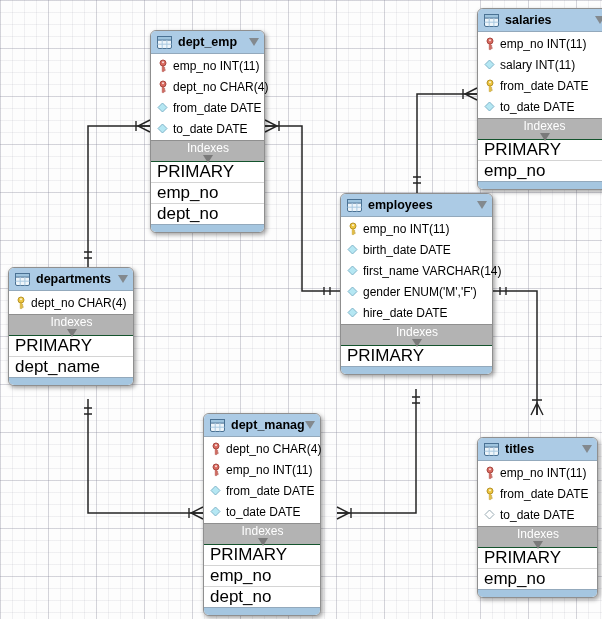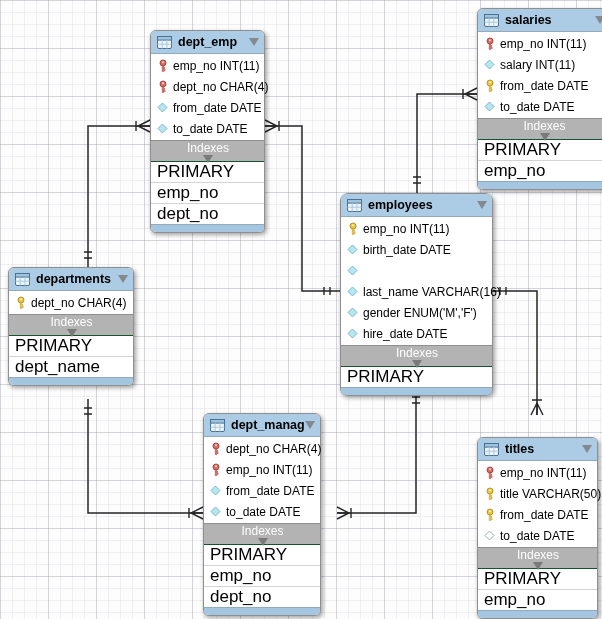--- a/index.html
+++ b/index.html
@@ -222,21 +222,21 @@
             <polygon points="0,0 10,0 5,8" fill="#7a7a7a"></polygon>
           </svg>
         </span>
       </div>
       <div>
         <div class="idx">PRIMARY</div>
         <div class="idx">emp_no</div>
       </div>
       <div class="ft"></div>
     </div>
-    <div class="tbl" style="left: 340px; top: 193px; width: 153px; border-radius: 8px;">
+    <div class="tbl" style="left: 340px; top: 193px; width: 153px;">
       <div class="hd">
         <span class="tic">
           <svg width="15" height="13" viewBox="0 0 15 13">
             <rect x="0.5" y="0.5" width="14" height="12" rx="1.5" fill="#eef5fa" stroke="#4a7193"></rect>
             <rect x="0.5" y="0.5" width="14" height="3.6" fill="#9fc4de" stroke="#4a7193"></rect>
             <line x1="5.2" y1="4" x2="5.2" y2="12.5" stroke="#a9c9e0"></line>
             <line x1="9.9" y1="4" x2="9.9" y2="12.5" stroke="#a9c9e0"></line>
             <line x1="0.5" y1="8.2" x2="14.5" y2="8.2" stroke="#a9c9e0"></line>
           </svg>
         </span>
@@ -265,28 +265,21 @@
             </svg>
           </span>
           <span>birth_date DATE</span>
         </div>
         <div class="col">
           <span class="cic">
             <svg width="11" height="11" viewBox="0 0 11 11">
               <path d="M5.5,1 L10,5.5 L5.5,10 L1,5.5 Z" fill="#b5e7f3" stroke="#7fb4c9" stroke-width="1"></path>
             </svg>
           </span>
-        </div>
-        <div class="col">
-          <span class="cic">
-            <svg width="11" height="11" viewBox="0 0 11 11">
-              <path d="M5.5,1 L10,5.5 L5.5,10 L1,5.5 Z" fill="#b5e7f3" stroke="#7fb4c9" stroke-width="1"></path>
-            </svg>
-          </span>
-          <span>last_name VARCHAR(16)</span>
+          <span>first_name VARCHAR(14)</span>
         </div>
         <div class="col">
           <span class="cic">
             <svg width="11" height="11" viewBox="0 0 11 11">
               <path d="M5.5,1 L10,5.5 L5.5,10 L1,5.5 Z" fill="#b5e7f3" stroke="#7fb4c9" stroke-width="1"></path>
             </svg>
           </span>
           <span>gender ENUM('M','F')</span>
         </div>
         <div class="col">
@@ -447,30 +440,20 @@
       <div class="cols">
         <div class="col">
           <span class="cic">
             <svg width="10" height="14" viewBox="0 0 10 14">
               <circle cx="5" cy="4" r="3" fill="#d9695f" stroke="#a84a42" stroke-width="1"></circle>
               <circle cx="5" cy="3.3" r="1" fill="rgba(255,255,255,0.8)"></circle>
               <path d="M4.2,6.6 L4.2,12.6 L5.8,12.6 L5.8,11.6 L7.2,11.6 L7.2,10.4 L5.8,10.4 L5.8,9.6 L6.8,9.6 L6.8,8.5 L5.8,8.5 L5.8,6.6 Z" fill="#d9695f" stroke="#a84a42" stroke-width="0.5"></path>
             </svg>
           </span>
           <span>emp_no INT(11)</span>
-        </div>
-        <div class="col">
-          <span class="cic">
-            <svg width="10" height="14" viewBox="0 0 10 14">
-              <circle cx="5" cy="4" r="3" fill="#eec63e" stroke="#b8952a" stroke-width="1"></circle>
-              <circle cx="5" cy="3.3" r="1" fill="rgba(255,255,255,0.8)"></circle>
-              <path d="M4.2,6.6 L4.2,12.6 L5.8,12.6 L5.8,11.6 L7.2,11.6 L7.2,10.4 L5.8,10.4 L5.8,9.6 L6.8,9.6 L6.8,8.5 L5.8,8.5 L5.8,6.6 Z" fill="#eec63e" stroke="#b8952a" stroke-width="0.5"></path>
-            </svg>
-          </span>
-          <span>title VARCHAR(50)</span>
         </div>
         <div class="col">
           <span class="cic">
             <svg width="10" height="14" viewBox="0 0 10 14">
               <circle cx="5" cy="4" r="3" fill="#eec63e" stroke="#b8952a" stroke-width="1"></circle>
               <circle cx="5" cy="3.3" r="1" fill="rgba(255,255,255,0.8)"></circle>
               <path d="M4.2,6.6 L4.2,12.6 L5.8,12.6 L5.8,11.6 L7.2,11.6 L7.2,10.4 L5.8,10.4 L5.8,9.6 L6.8,9.6 L6.8,8.5 L5.8,8.5 L5.8,6.6 Z" fill="#eec63e" stroke="#b8952a" stroke-width="0.5"></path>
             </svg>
           </span>
           <span>from_date DATE</span>

